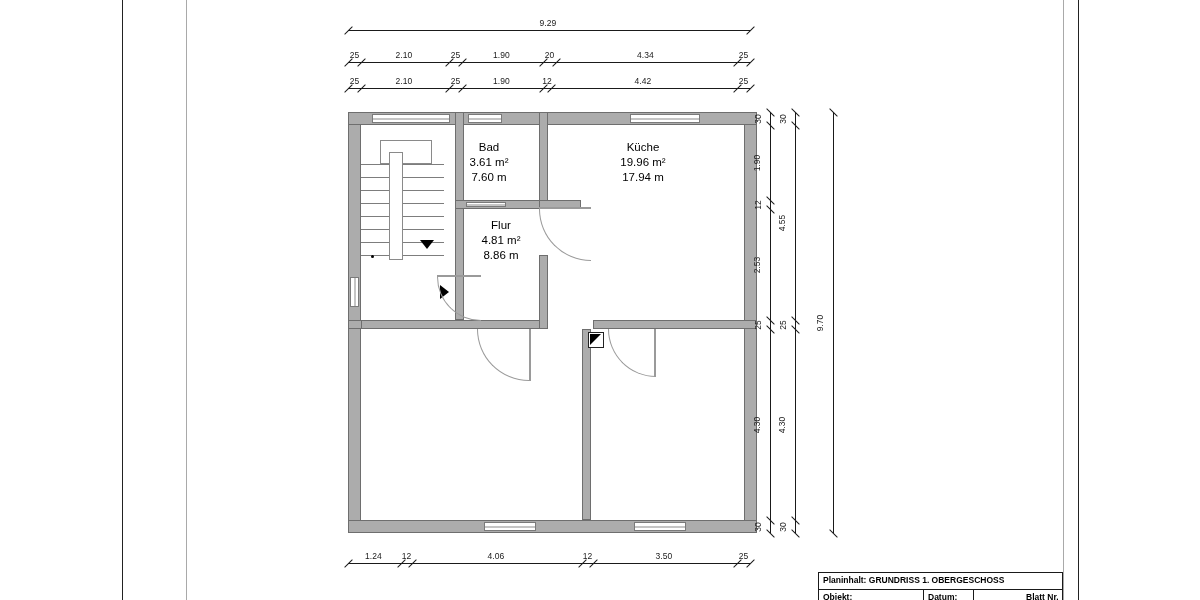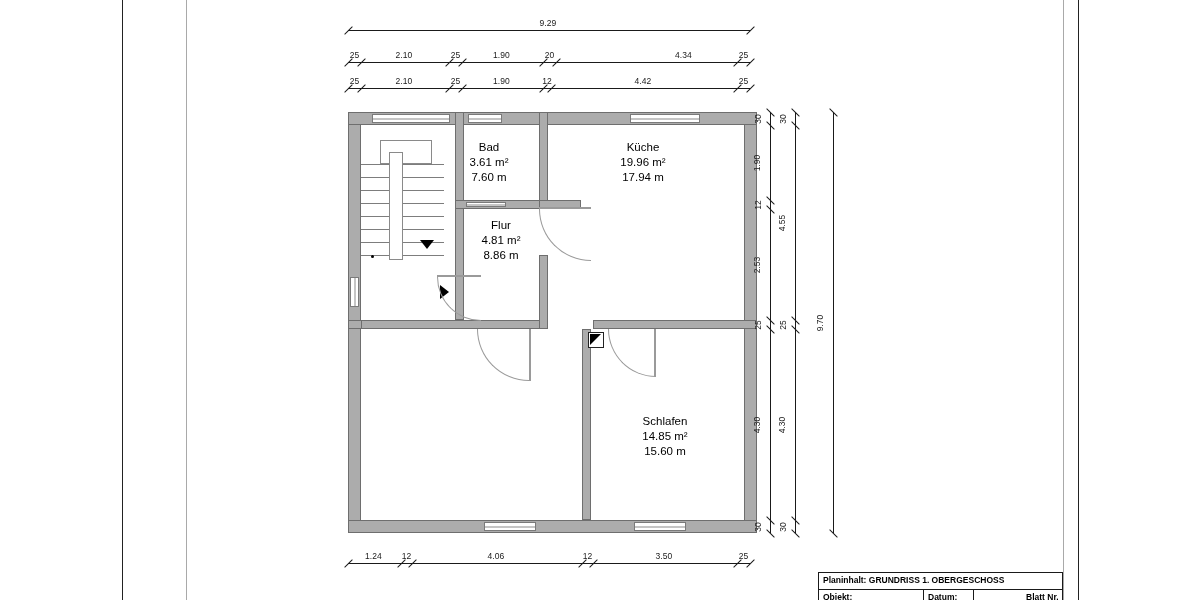--- a/index.html
+++ b/index.html
@@ -156,46 +156,41 @@
     <div>17.94 m</div>
   </div>
 
   <div class="rlabel" style="left:455px;top:218px;width:92px;">
     <div class="nm">Flur</div>
     <div>4.81 m²</div>
     <div>8.86 m</div>
   </div>
 
 
-  <div class="rlabel" style="left:604px;top:414px;width:122px;">
-    <div class="nm">Schlafen</div>
-    <div>14.85 m²</div>
-    <div>15.60 m</div>
-  </div>
 
   <div id="dims">
       <div class="dimline h" style="left: 348px; top: 30px; width: 402px;"></div>
       <div class="tick" style="left: 347.5px; top: 24.5px;"></div>
       <div class="tick" style="left: 749.5px; top: 24.5px;"></div>
       <div class="dtxt" style="left: 539.6px; top: 18px;">9.29</div>
       <div class="dimline h" style="left: 348px; top: 62px; width: 402px;"></div>
       <div class="tick" style="left: 347.5px; top: 56.5px;"></div>
       <div class="tick" style="left: 360.5px; top: 56.5px;"></div>
       <div class="tick" style="left: 448.5px; top: 56.5px;"></div>
       <div class="tick" style="left: 461.5px; top: 56.5px;"></div>
       <div class="tick" style="left: 542.5px; top: 56.5px;"></div>
       <div class="tick" style="left: 555.5px; top: 56.5px;"></div>
       <div class="tick" style="left: 736.5px; top: 56.5px;"></div>
       <div class="tick" style="left: 749.5px; top: 56.5px;"></div>
       <div class="dtxt" style="left: 349.8px; top: 50px;">25</div>
       <div class="dtxt" style="left: 395.6px; top: 50px;">2.10</div>
       <div class="dtxt" style="left: 450.8px; top: 50px;">25</div>
       <div class="dtxt" style="left: 493.1px; top: 50px;">1.90</div>
       <div class="dtxt" style="left: 544.8px; top: 50px;">20</div>
-      <div class="dtxt" style="left: 637.1px; top: 50px; margin-left: 38px;">4.34</div>
+      <div class="dtxt" style="left: 637.1px; top: 50px;">4.34</div>
       <div class="dtxt" style="left: 738.8px; top: 50px;">25</div>
       <div class="dimline h" style="left: 348px; top: 88px; width: 402px;"></div>
       <div class="tick" style="left: 347.5px; top: 82.5px;"></div>
       <div class="tick" style="left: 360.5px; top: 82.5px;"></div>
       <div class="tick" style="left: 448.5px; top: 82.5px;"></div>
       <div class="tick" style="left: 461.5px; top: 82.5px;"></div>
       <div class="tick" style="left: 542.5px; top: 82.5px;"></div>
       <div class="tick" style="left: 550.5px; top: 82.5px;"></div>
       <div class="tick" style="left: 736.5px; top: 82.5px;"></div>
       <div class="tick" style="left: 749.5px; top: 82.5px;"></div>

